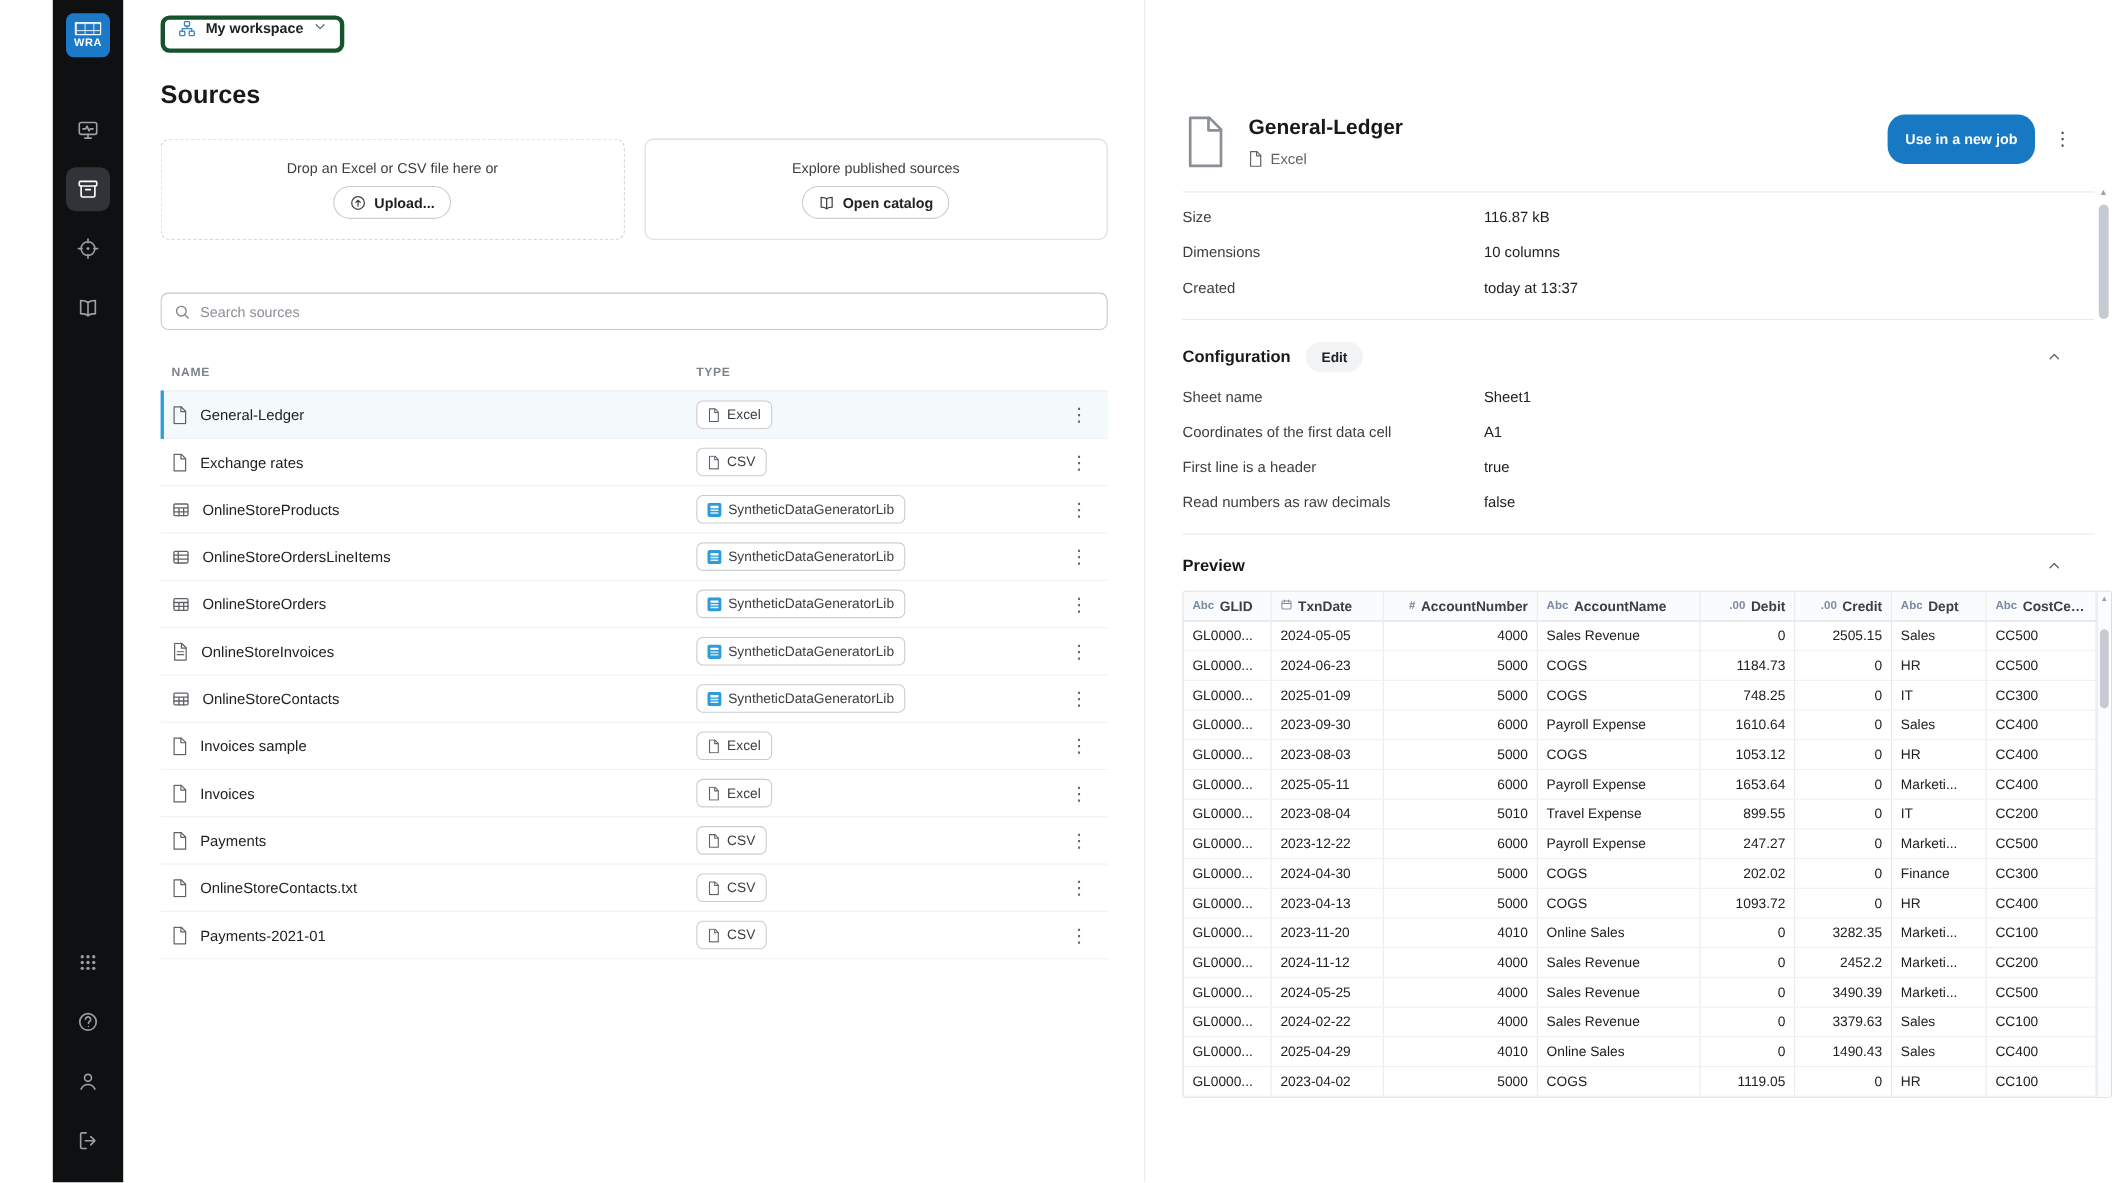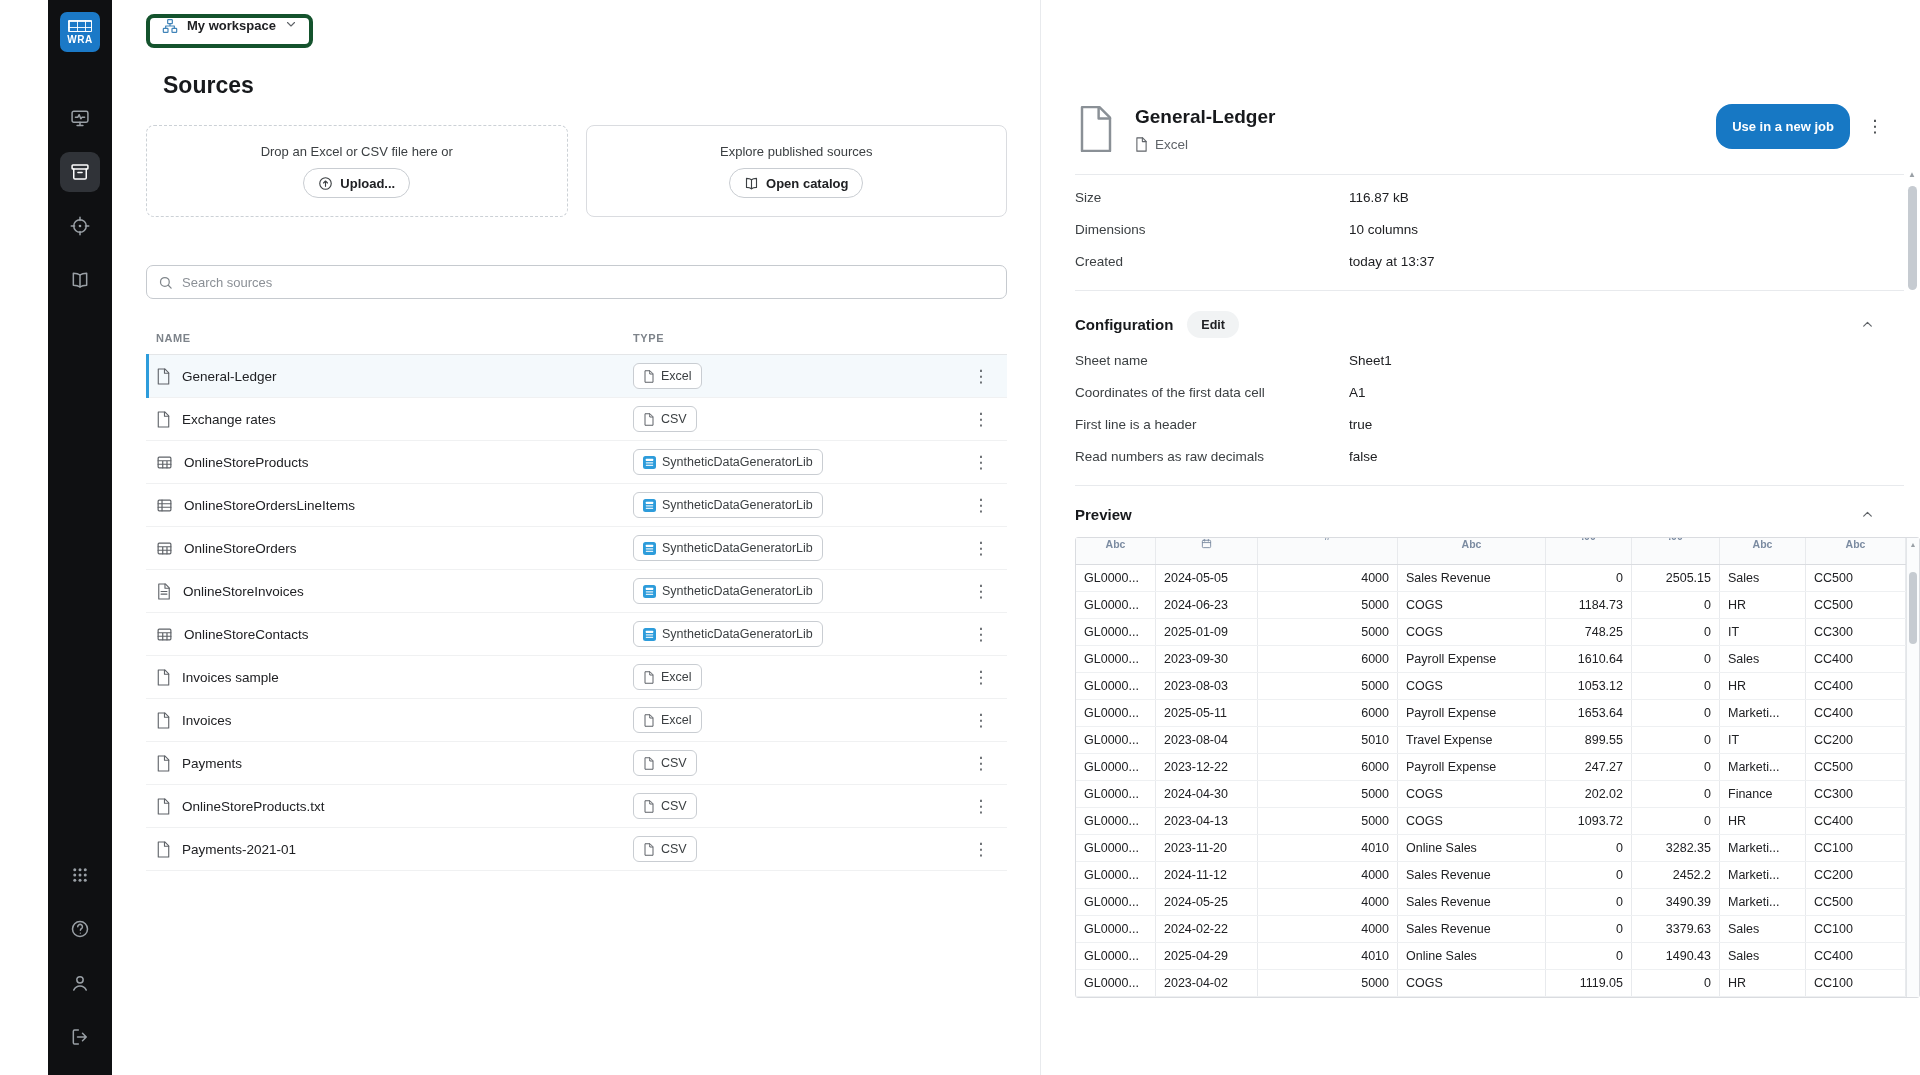--- a/index.html
+++ b/index.html
@@ -22,21 +22,21 @@
   .rail-spacer { flex:1; }
   .rail-btn { width:40px; height:40px; border:none; background:transparent; border-radius:9px; color:#9aa0a6; display:flex; align-items:center; justify-content:center; cursor:pointer; }
   .rail-btn.active { background:#303338; color:#fff; }
   .icon svg { display:block; }
 
   
   .sources-pane { width:928px; flex-shrink:0; padding:14px 33px 0 34px; }
   .ws-btn { display:inline-flex; gap:9px; height:34px; padding:0 12px; border:4px solid #14532d; border-radius:8px; background:#fff; font-family:inherit; font-size:13px; font-weight:700; color:#202124; cursor:pointer; }
   .ws-icon { color:#3f83b8; }
   .chev { color:#5f6368; }
-  .page-title { font-size:23px; font-weight:700; color:#17191c; margin-top:24px;margin-left:17px; }
+  .page-title { font-size:23px; font-weight:700; color:#17191c; margin-top:24px; }
   .upload-row { display:flex; gap:18px; margin-top:26px; }
   .dropzone, .catalog-box { flex:1; height:92px; border-radius:8px; display:flex; flex-direction:column; align-items:center; justify-content:center; gap:9px; }
   .dropzone { border:1.5px dashed #ccd1d6; }
   .catalog-box { border:1px solid #dadce0; }
   .zone-text { font-size:13px; color:#3c4043; }
   .pill-btn { display:inline-flex; align-items:center; gap:7px; height:30px; padding:0 14px; border:1px solid #c9cdd2; border-radius:16px; background:#fff; font-family:inherit; font-size:13px; font-weight:700; color:#202124; cursor:pointer; }
   .pill-btn .icon { color:#3c4043; }
   .search-box { margin-top:48px; height:34px; border:1px solid #c6cacf; border-radius:7px; display:flex; align-items:center; gap:9px; padding:0 11px; color:#80868b; }
   .search-box input { flex:1; border:none; outline:none; font-family:inherit; font-size:13px; color:#202124; background:transparent; }
   .search-box input::placeholder { color:#8b9096; }
@@ -72,21 +72,21 @@
   .kv-value { color:#202124; }
 
   
   .pv-table { margin-top:14px; width:845px; border:1px solid #dadce0; border-radius:3px; display:flex; background:#fff; }
   .pv-main { flex:1; min-width:0; }
   .pv-headrow, .pv-row { display:grid; grid-template-columns:80px 102px 140px 148px 86px 88px 86px 1fr; height:27px; }
   .pv-headrow { background:#fafbfc; border-bottom:1px solid #dadce0; }
   .pv-row { border-bottom:1px solid #eef0f2; }
   .pv-cell { display:flex; align-items:center; padding:0 8px; font-size:12.5px; color:#202124; border-right:1px solid #e8eaed; overflow:hidden; white-space:nowrap; }
   .pv-cell.right { justify-content:flex-end; }
-  .pv-head { gap:22px; color:#3c4043; font-weight:700; cursor:pointer;flex-direction:column; }
+  .pv-head { gap:5px; color:#3c4043; font-weight:700; cursor:pointer; }
   .pv-label { overflow:hidden; text-overflow:ellipsis; white-space:nowrap; }
   .pv-glyph { color:#7b8ba1; font-size:10.5px; font-weight:700; flex-shrink:0; }
   .pv-scroll { width:13px; background:#fbfcfd; border-left:1px solid #e3e6e9; position:relative; cursor:pointer; }
   .pv-scroll .arrow { position:absolute; top:3px; left:0; right:0; text-align:center; font-size:7px; color:#9aa0a6; }
   .pv-thumb { position:absolute; top:34px; left:2px; width:8px; height:72px; background:#c6cbd1; border-radius:4px; }
   .outer-scrollbar { position:absolute; right:3px; top:186px; width:9px; height:104px; background:#c6cbd1; border-radius:5px; cursor:pointer; }
   .outer-arrow { position:absolute; right:4px; top:170px; font-size:8px; color:#9aa0a6; }
 </style>
 </head>
 <body style="--accent: #1778c4; --sel-bg: #f4f9fc; --sel-bar: #2d9cdb; --rail-bg: #0f1012;">
@@ -493,21 +493,21 @@
   </div>
 
   <div class="src-row">
     <div class="src-cell-name">
       <span class="icon row-icon">
                 <svg width="15" height="17" viewBox="0 0 22 26" fill="none" stroke="currentColor" stroke-linecap="round" stroke-linejoin="round" stroke-width="1.7">
                   <path d="M3 1.5h10l6 6v17H3z"></path>
                   <path d="M12.5 1.5V8H19"></path>
                 </svg>
               </span>
-      <span class="src-name">OnlineStoreProducts.txt</span>
+      <span class="src-name">OnlineStoreContacts.txt</span>
     </div>
     <div class="src-cell-type">
       <span class="badge">
         <span class="icon badge-icon">
                   <svg width="12" height="13" viewBox="0 0 22 26" fill="none" stroke="#5f6368" stroke-linejoin="round" stroke-width="2">
                     <path d="M3 1.5h10l6 6v17H3z"></path>
                     <path d="M12.5 1.5V8H19"></path>
                   </svg>
                 </span>
         <span class="badge-label">CSV</span>

